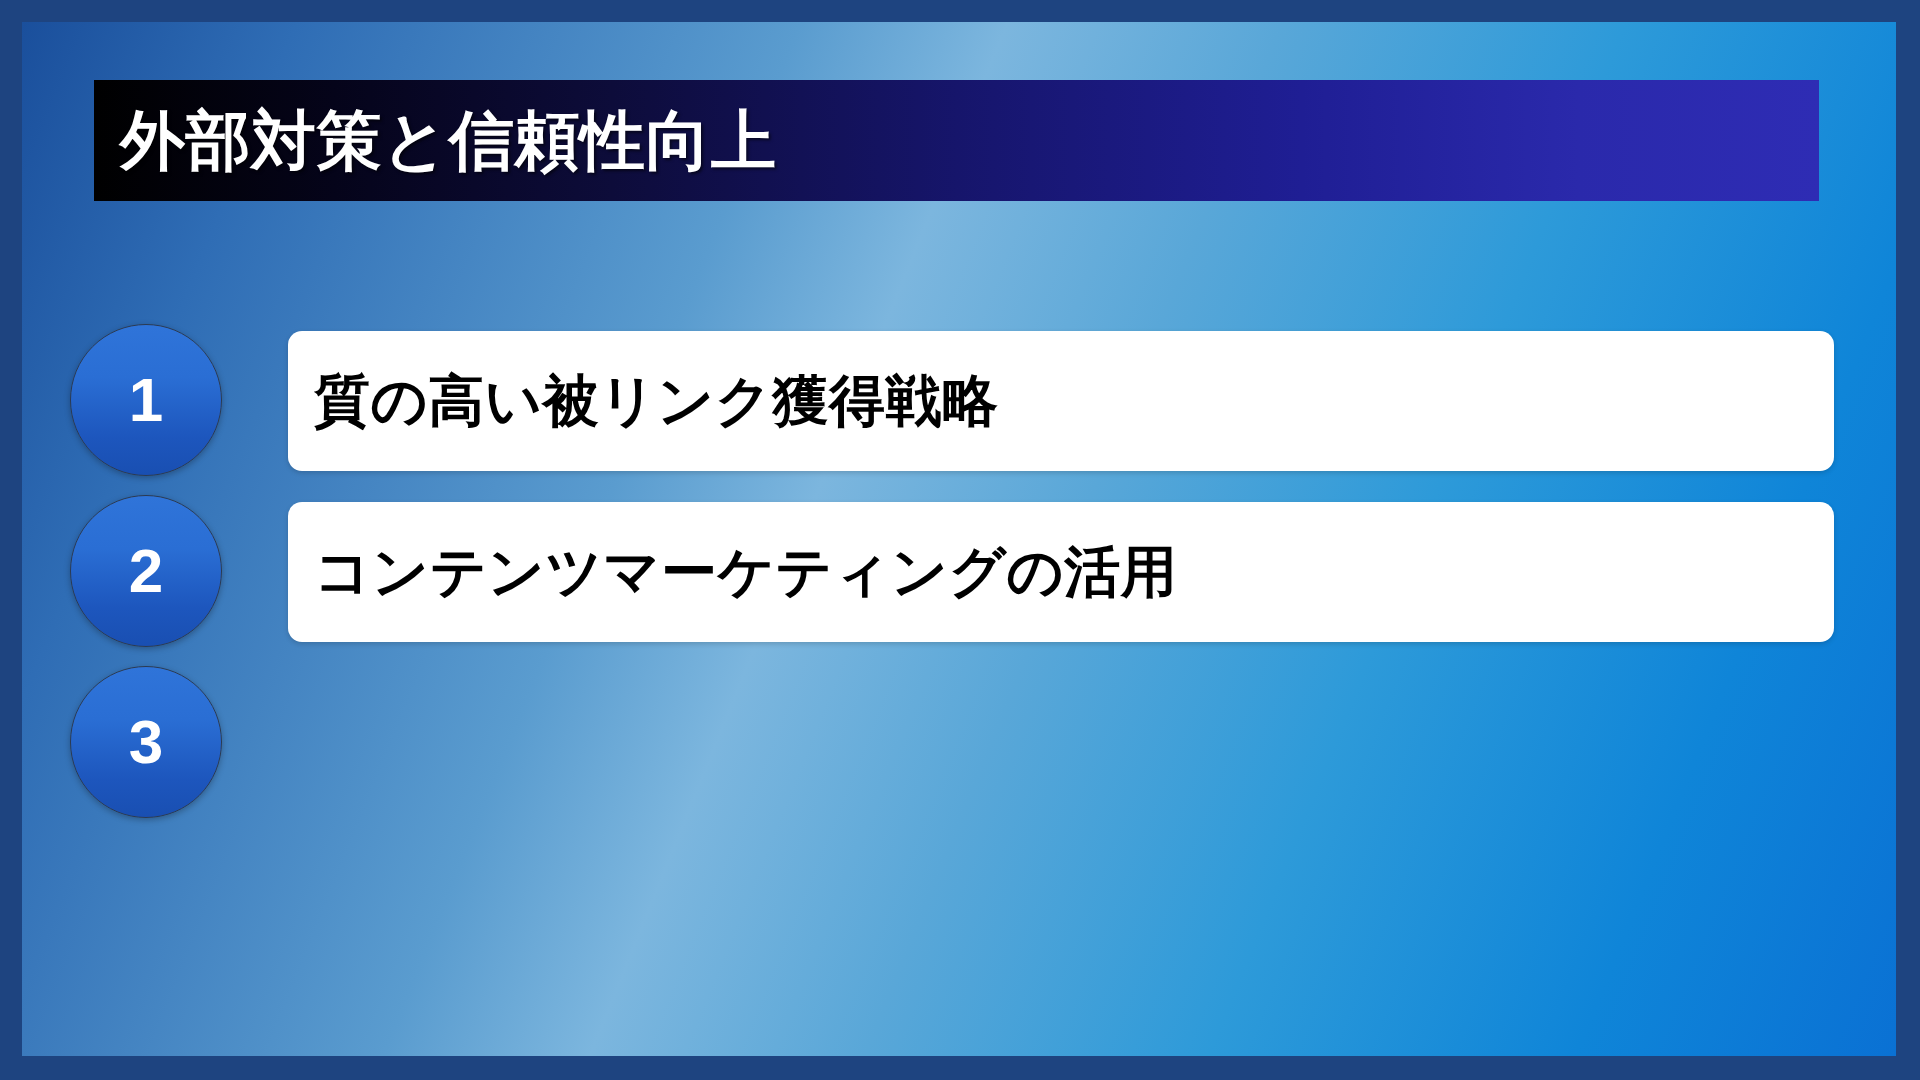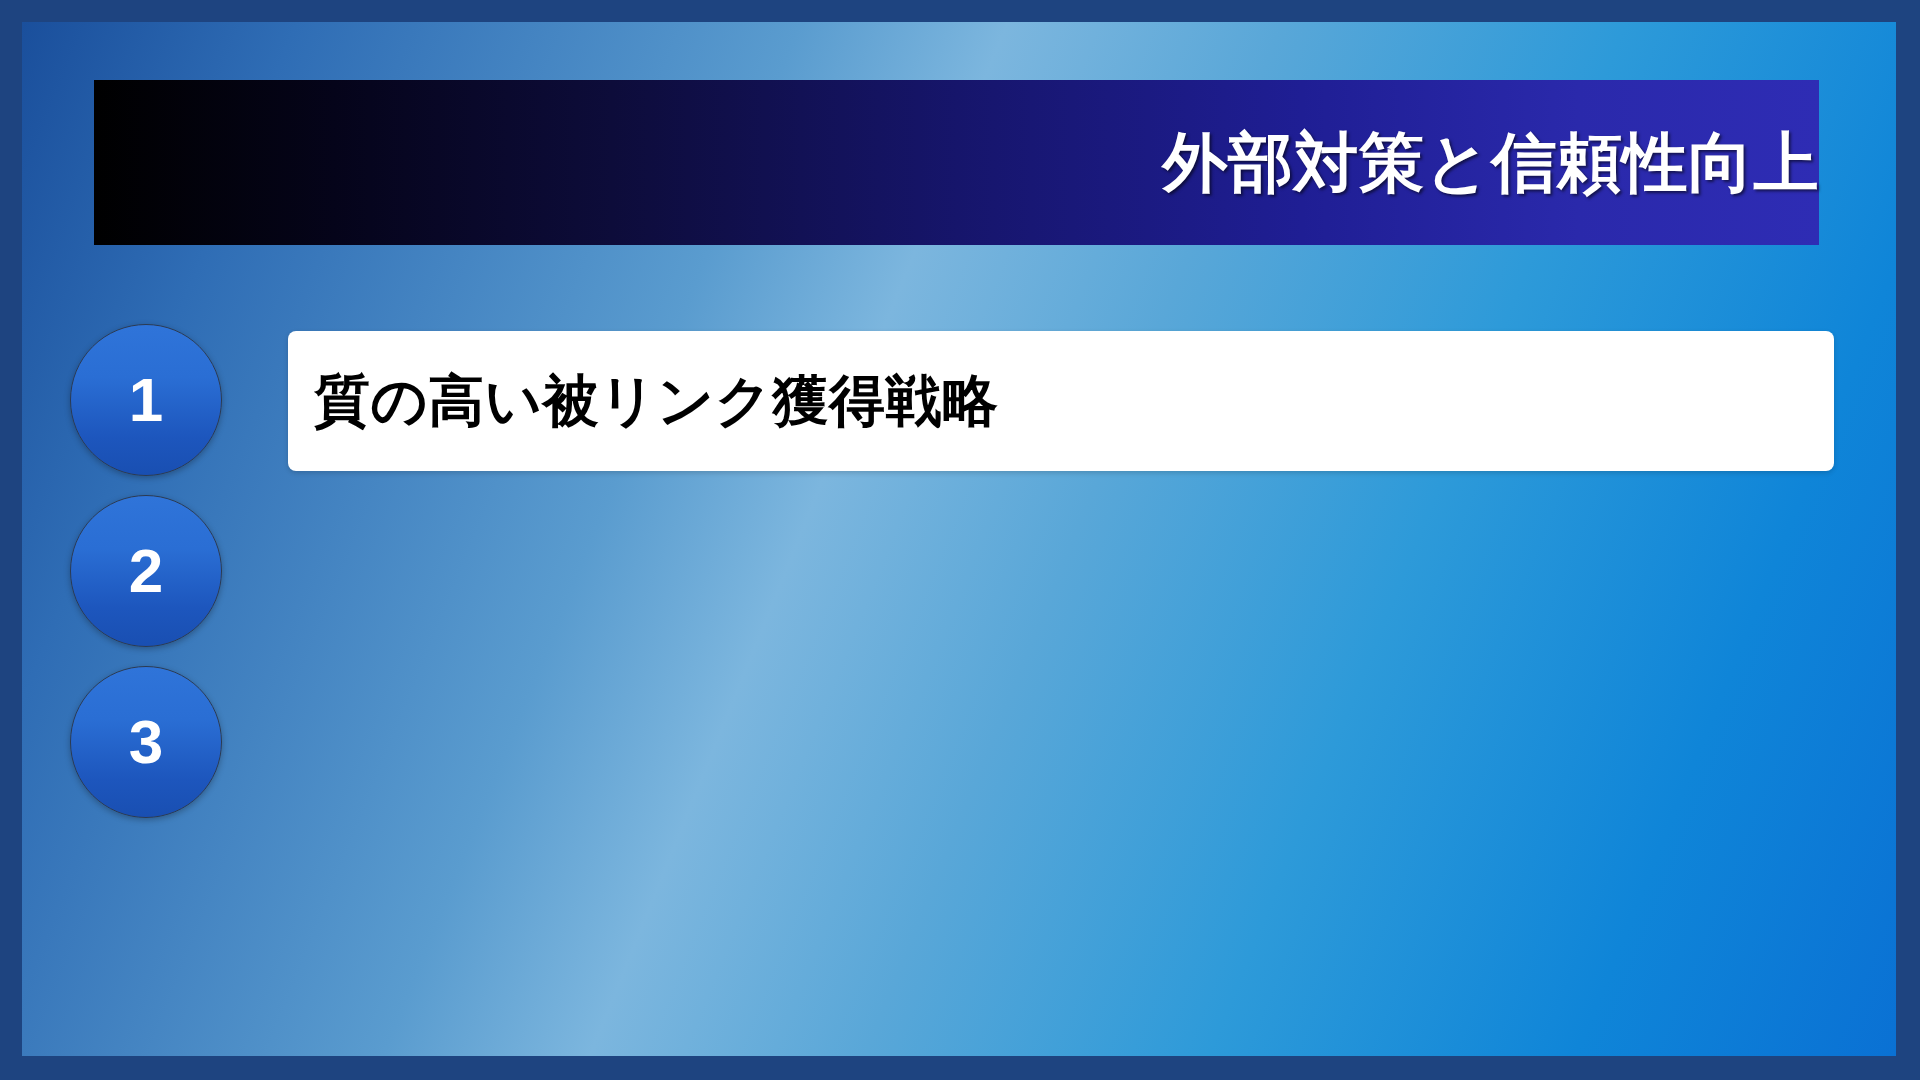--- a/index.html
+++ b/index.html
@@ -41,32 +41,31 @@
         #0f85d8 86%,
         #0a71d4 100%);
   }
 
   
   #title-bar {
     position: absolute;
     left: 72px;
     top: 58px;
     width: 1725px;
-    height: 165px;
+    height: 121px;
     background: linear-gradient(90deg,
         #000000 0%,
         #05041a 14%,
         #0d0c3a 30%,
         #16156b 50%,
         #1f1e94 70%,
         #2a29ab 86%,
         #2e2cb4 100%);
     display: flex;
     align-items: center;
-    justify-content: flex-end;
   }
   #title-text {
     color: #ffffff;
     font-size: 65px;
     font-weight: 700;
     letter-spacing: 0.5px;
     margin-left: 26px;
     line-height: 1;
     white-space: nowrap;
     text-shadow: 2px 2px 3px rgba(0,0,0,0.55);
@@ -105,21 +104,21 @@
     line-height: 1;
   }
 
   .card {
     position: absolute;
     left: 266px;
     top: 7px;
     width: 1546px;
     height: 140px;
     background: #ffffff;
-    border-radius: 8px;
+    border-radius: 14px;
     display: flex;
     align-items: center;
     box-shadow: 0 2px 5px rgba(0,0,0,0.16);
     box-sizing: border-box;
   }
   .card-text {
     color: #000000;
     font-size: 56px;
     font-weight: 700;
     letter-spacing: 0.5px;
@@ -144,20 +143,23 @@
       </div>
       <div class="card">
         <span class="card-text">質の高い被リンク獲得戦略</span>
       </div>
     </div>
 
     <div class="row" id="row-2">
       <div class="badge">
         <span class="badge-num">2</span>
       </div>
+      <div class="card">
+        <span class="card-text">コンテンツマーケティングの活用</span>
+      </div>
     </div>
 
     <div class="row" id="row-3">
       <div class="badge">
         <span class="badge-num">3</span>
       </div>
     </div>
 
   </div>
 </div>

